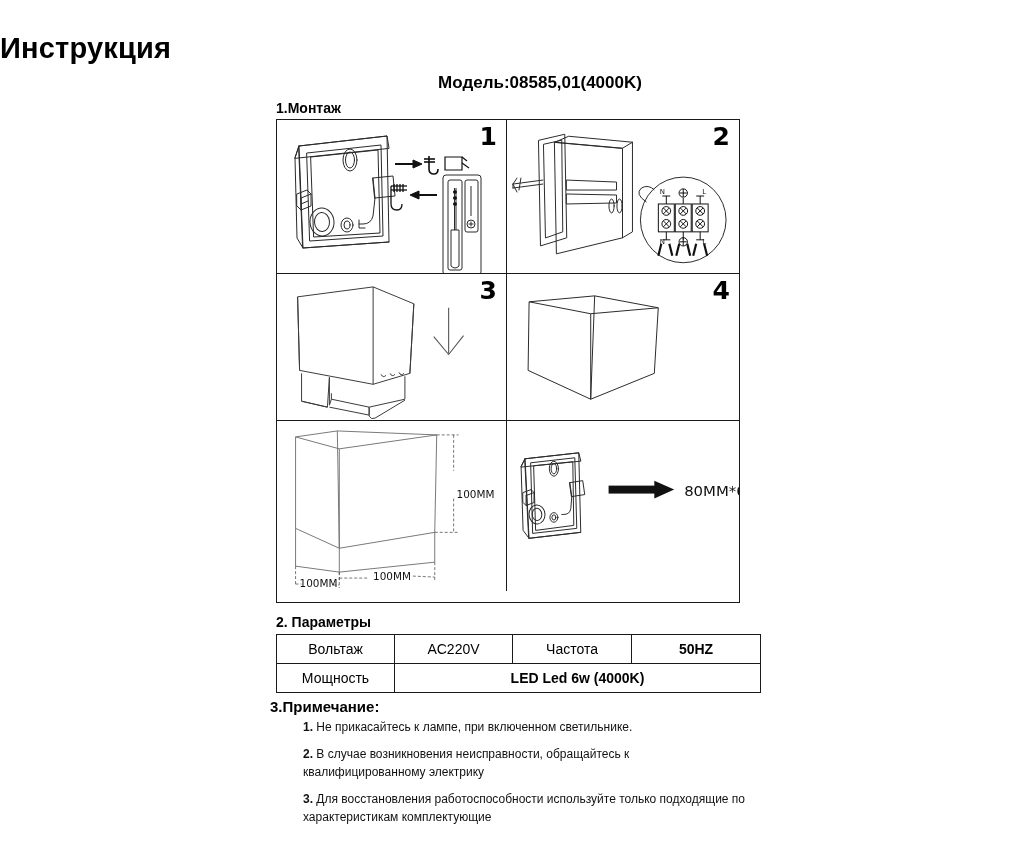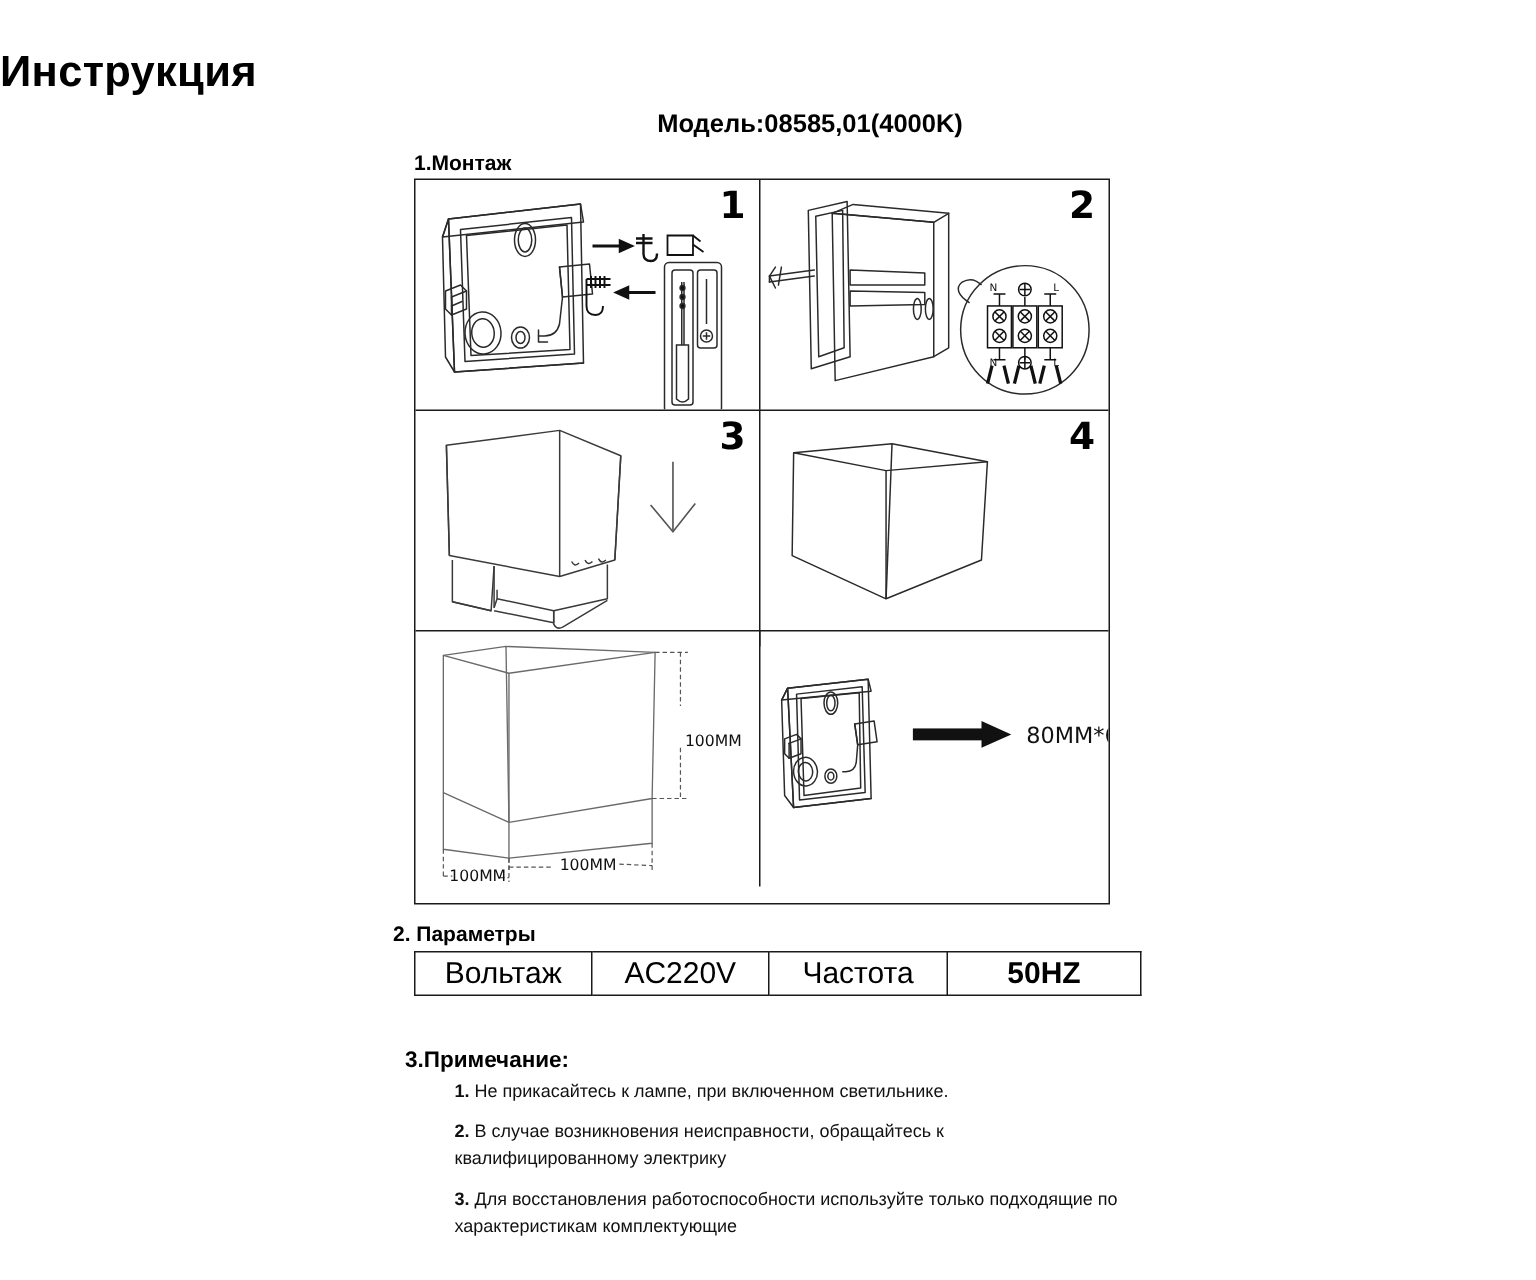--- a/index.html
+++ b/index.html
@@ -41,21 +41,21 @@
     font-size: 17px;
     font-weight: bold;
     padding-left: 28px;
   }
   .section-heading {
     position: absolute;
     font-size: 14px;
     font-weight: bold;
   }
   #sec-montazh { left: 276px; top: 100px; }
-  #sec-params  { left: 262px; top: 614px; }
+  #sec-params  { left: 276px; top: 614px; }
   #sec-notes   { left: 270px; top: 698px; font-size: 15px; }
 
   
   .grid {
     position: absolute;
     left: 276px;
     top: 119px;
     width: 464px;
     height: 484px;
     border: 1.4px solid #1a1a1a;
@@ -103,21 +103,21 @@
     top: 634px;
     width: 464px;
     border-collapse: collapse;
     table-layout: fixed;
   }
   .ptable td {
     border: 1.4px solid #1a1a1a;
     height: 28px;
     text-align: center;
     vertical-align: middle;
-    font-size: 20px;
+    font-size: 14px;
     padding: 0 2px;
   }
   .td-label { width: 113px; }
   .td-v1 { width: 113px; font-weight: normal; font-size: 15px; }
   .td-l2 { width: 114px; }
   .td-v2 { width: 124px; font-weight: bold; font-size: 14px; }
   .td-wide { font-weight: bold; font-size: 14px; }
 
   
   .notes {
@@ -429,20 +429,24 @@
   <div class="section-heading" id="sec-params">2. Параметры</div>
 
   <table class="ptable">
     <tbody>
         <tr>
       <td class="td-label">Вольтаж</td>
       <td class="td-v1">AC220V</td>
       <td class="td-l2">Частота</td>
       <td class="td-v2">50HZ</td>
     </tr>
+    <tr>
+      <td class="td-label">Мощность</td>
+      <td class="td-wide" colspan="3">LED  Led 6w (4000K)</td>
+    </tr>
   </tbody>
     </table>
 
   <div class="section-heading" id="sec-notes">3.Примечание:</div>
 
   <div class="notes">
     <div class="note">
       <b>1.</b>
       <span>Не прикасайтесь к лампе, при включенном светильнике.</span>
     </div>

